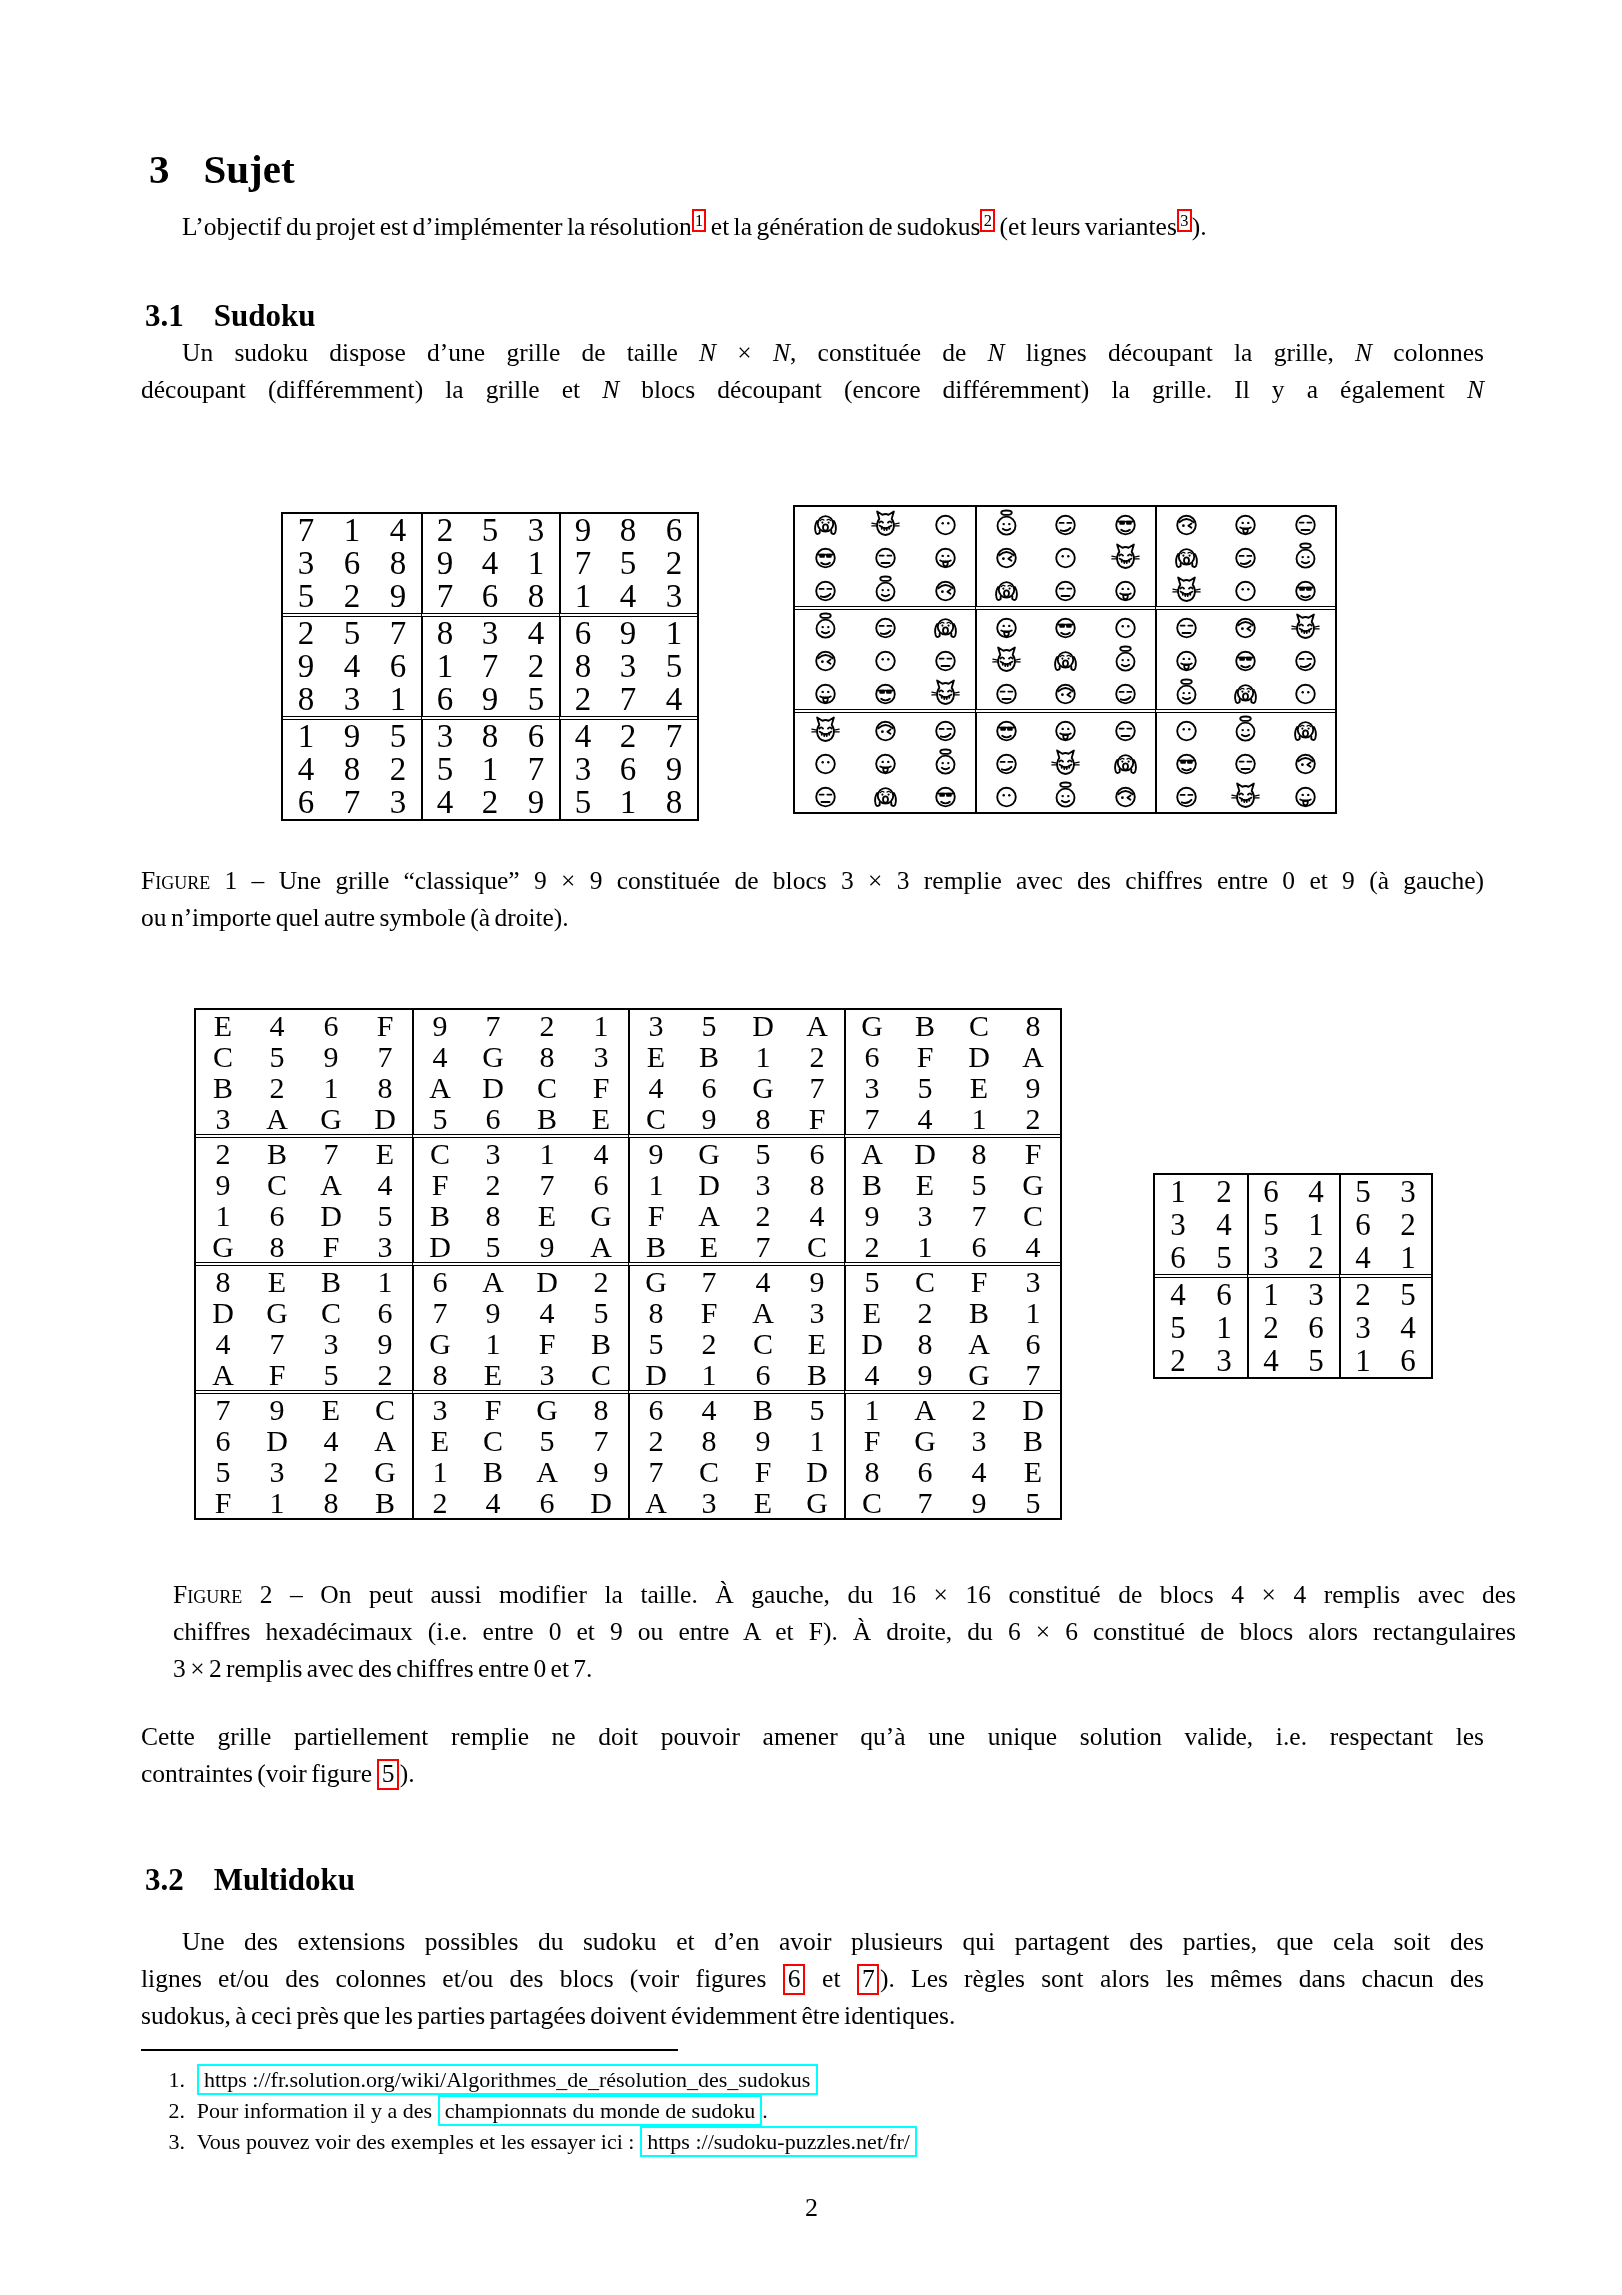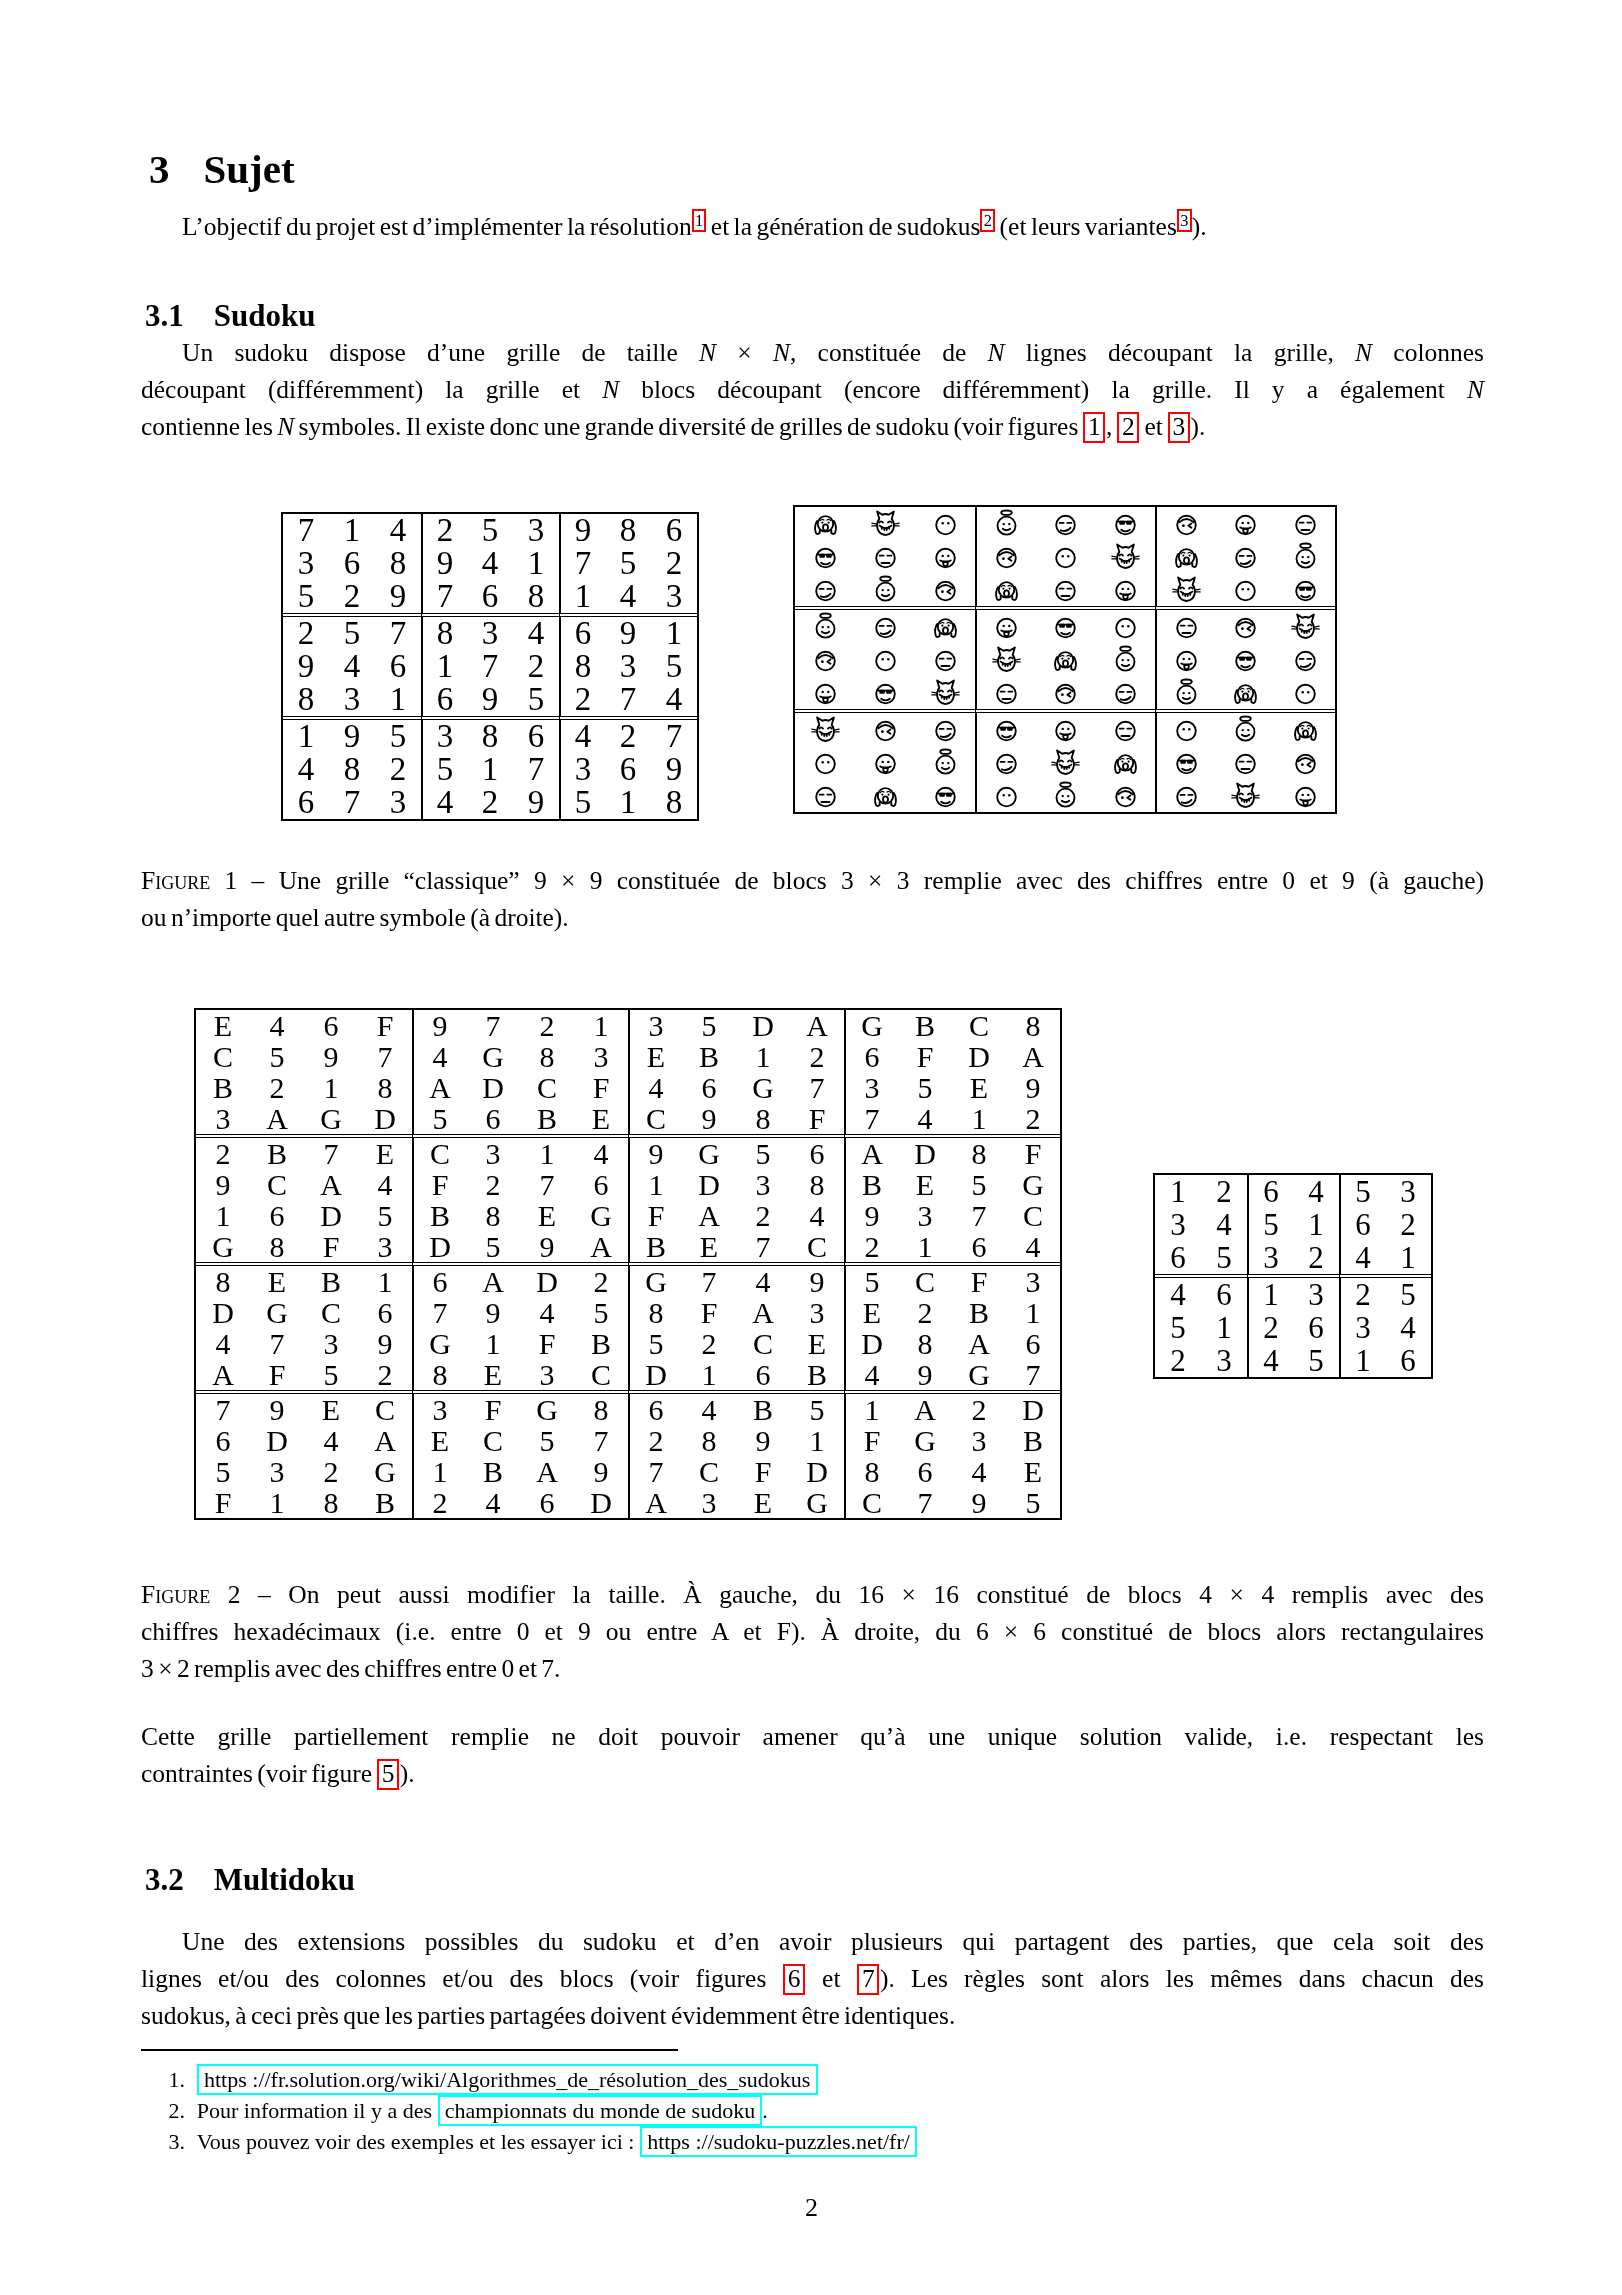--- a/index.html
+++ b/index.html
@@ -51,21 +51,20 @@
       <div class="tline last ind">L’objectif du projet est d’implémenter la résolution<sup class="fnref">1</sup> et la génération de sudokus<sup class="fnref">2</sup> (et leurs variantes<sup class="fnref">3</sup>).</div>
     </div>
 
   <div class="h2" style="top:298px;">
     <span class="num">3.1</span><span class="ttl">Sudoku</span>
   </div>
 
   <div class="para" style="top:334px;">
       <div class="tline ind">Un sudoku dispose d’une grille de taille <i>N</i> × <i>N</i>, constituée de <i>N</i> lignes découpant la grille, <i>N</i> colonnes</div>
       <div class="tline">découpant (différemment) la grille et <i>N</i> blocs découpant (encore différemment) la grille. Il y a également <i>N</i></div>
-      <div class="tline last">contienne les <i>N</i> symboles. Il existe donc une grande diversité de grilles de sudoku (voir figures <span class="figref">1</span>, <span class="figref">2</span> et <span class="figref">3</span>).</div>
     </div>
 
   <div class="grid" id="grid9" style="left: 281px; top: 512px; grid-template-columns: repeat(9, 46px);">
       <div class="cell" style="height: 33px;">7</div>
       <div class="cell" style="height: 33px;">1</div>
       <div class="cell" style="height: 33px;">4</div>
       <div class="cell vsep" style="height: 33px;">2</div>
       <div class="cell" style="height: 33px;">5</div>
       <div class="cell" style="height: 33px;">3</div>
       <div class="cell vsep" style="height: 33px;">9</div>
@@ -1288,21 +1287,21 @@
       <div class="cell vsep" style="height: 33px;">3</div>
       <div class="cell" style="height: 33px;">4</div>
       <div class="cell" style="height: 33px;">2</div>
       <div class="cell" style="height: 33px;">3</div>
       <div class="cell vsep" style="height: 33px;">4</div>
       <div class="cell" style="height: 33px;">5</div>
       <div class="cell vsep" style="height: 33px;">1</div>
       <div class="cell" style="height: 33px;">6</div>
     </div>
 
-  <div class="para" style="top:1576px;">
+  <div class="para" style="top:1576px;margin-left:32px;">
       <div class="tline"><span class="sc">Figure</span> 2 – On peut aussi modifier la taille. À gauche, du 16 × 16 constitué de blocs 4 × 4 remplis avec des</div>
       <div class="tline">chiffres hexadécimaux (i.e. entre 0 et 9 ou entre A et F). À droite, du 6 × 6 constitué de blocs alors rectangulaires</div>
       <div class="tline last">3 × 2 remplis avec des chiffres entre 0 et 7.</div>
     </div>
 
   <div class="para" style="top:1718px;">
       <div class="tline">Cette grille partiellement remplie ne doit pouvoir amener qu’à une unique solution valide, i.e. respectant les</div>
       <div class="tline last">contraintes (voir figure <span class="figref">5</span>).</div>
     </div>
 

